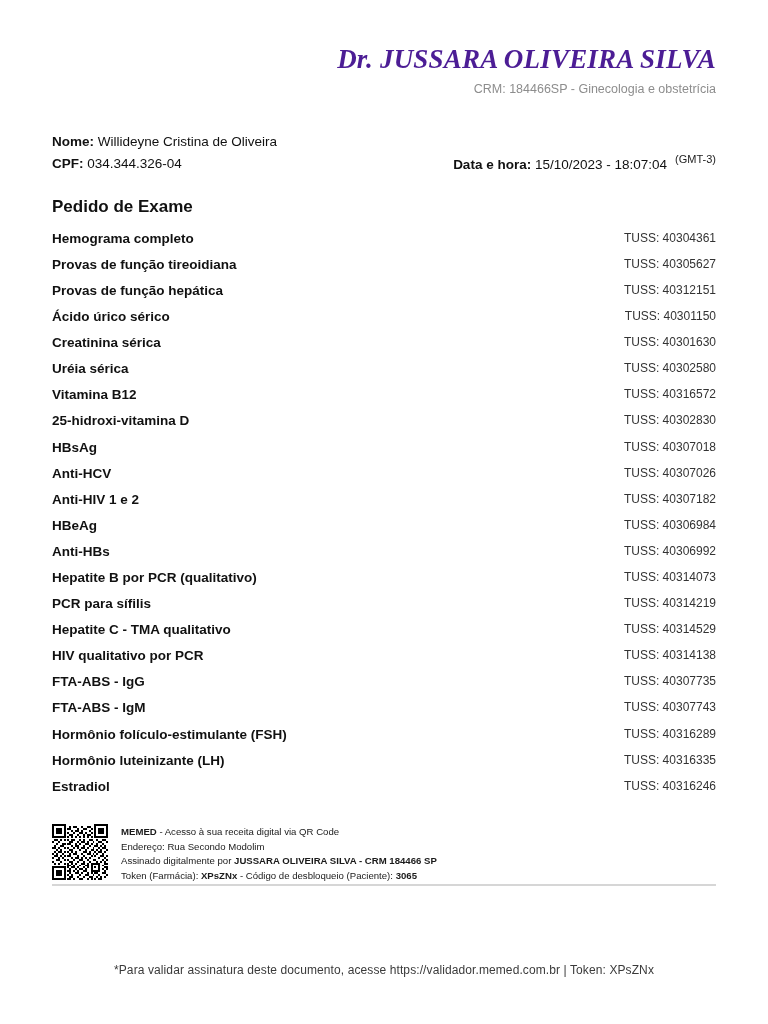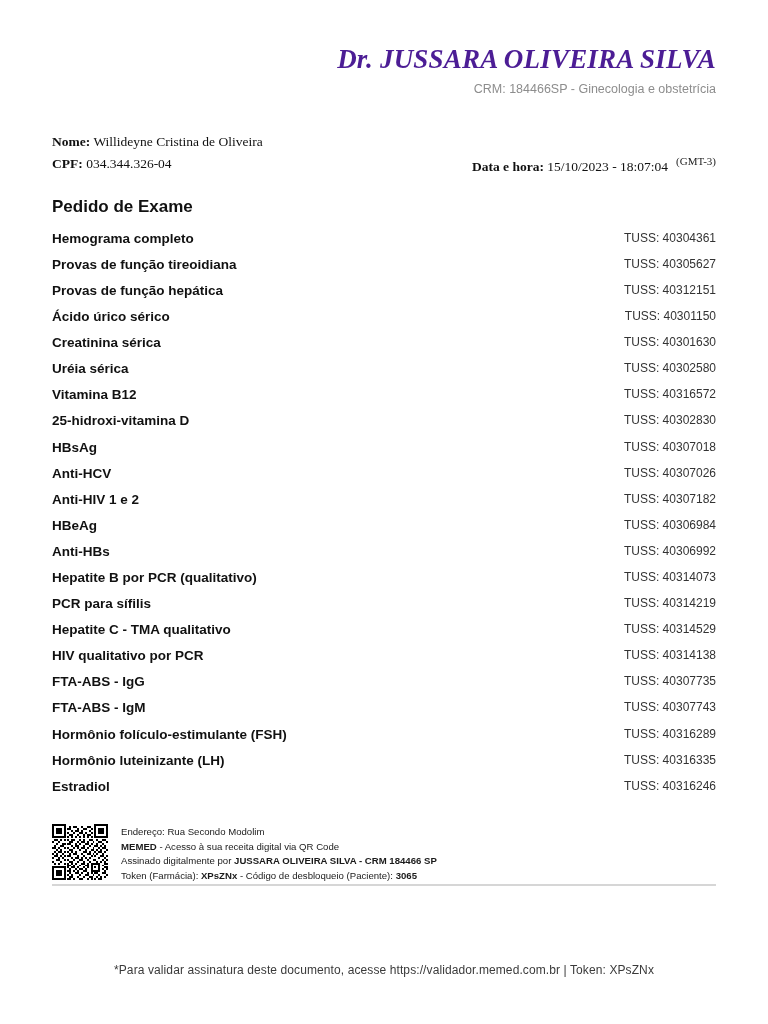--- a/index.html
+++ b/index.html
@@ -41,23 +41,22 @@
     margin-top: 7px;
     font-size: 12.5px;
     color: #8d8d8d;
     font-weight: normal;
   }
 
   
   .meta-block {
     margin-top: 35px;
     display: flex;
-    align-items: flex-end;
+    align-items: flex-start;
     justify-content: space-between;
-    font-family: Liberation Serif, serif;
   }
   .patient-col {
     font-size: 13.5px;
     line-height: 1.62;
     color: #111;
   }
   .patient-line .lbl { font-weight: bold; }
   .patient-line .val { font-weight: normal; }
 
   .date-col {
@@ -511,24 +510,24 @@
             <rect x="18" y="28" width="1" height="1"></rect>
           <rect x="20" y="28" width="1" height="1"></rect>
             <rect x="22" y="28" width="1" height="1"></rect>
           <rect x="24" y="28" width="2" height="1"></rect>
         </g>
       </svg>
     </div>
 
     <div class="sig-text">
       <div class="sig-line">
+        <b>MEMED</b><span> - Acesso à sua receita digital via QR Code</span>
+      </div>
+      <div class="sig-line">
         <span>Endereço:</span><span> Rua Secondo Modolim</span>
-      </div>
-      <div class="sig-line">
-        <b>MEMED</b><span> - Acesso à sua receita digital via QR Code</span>
       </div>
       <div class="sig-line">
         <span>Assinado digitalmente por </span><b>JUSSARA OLIVEIRA SILVA - CRM 184466 SP</b>
       </div>
       <div class="sig-line">
         <span>Token (Farmácia): </span><b>XPsZNx</b><span> - Código de desbloqueio (Paciente): </span><b>3065</b>
       </div>
     </div>
   </div>
 

